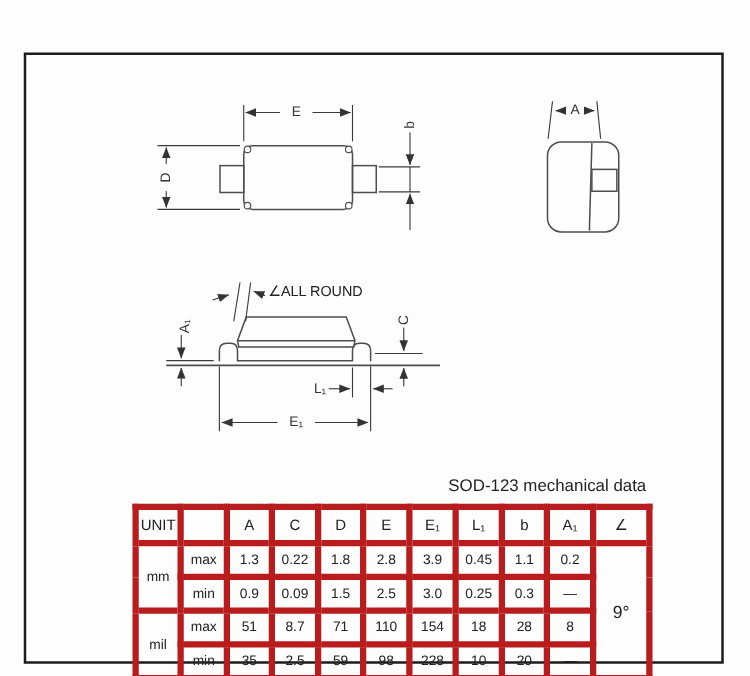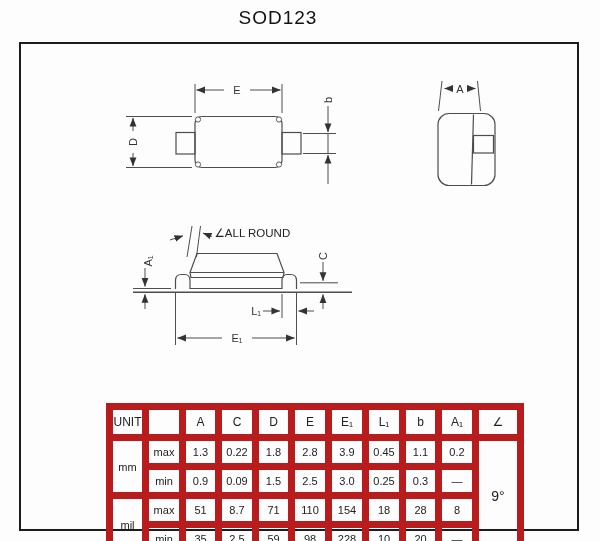--- a/index.html
+++ b/index.html
@@ -7,35 +7,34 @@
         font-family:"Liberation Sans","DejaVu Sans",sans-serif;color:#1a1a1a;}
   .title{position:absolute;top:7px;left:0;right:44px;text-align:center;
          font-size:19px;color:#111;letter-spacing:1px;}
   .frame{position:absolute;left:19px;top:42px;width:560px;height:489px;
          border:2px solid #1c1c1c;box-sizing:border-box;}
   .drawing{position:absolute;left:0;top:0;width:600px;height:541px;}
   .caption{position:absolute;left:106px;top:381px;width:411px;text-align:right;
            font-size:13.5px;color:#222;}
   table.mech{position:absolute;left:106px;top:403px;border-collapse:collapse;
              table-layout:fixed;width:411px;font-size:11px;color:#222;}
-  table.mech td{border:7px solid #b91c1c;text-align:center;vertical-align:middle;
+  table.mech td{border:5px solid #b91c1c;text-align:center;vertical-align:middle;
                 padding:0;height:22px;overflow:hidden;}
   table.mech tr.hdr td{height:24px;font-size:12px;border-bottom:2px solid #2a2a2a;}
   table.mech{border:2px solid #1c1c1c;}
   td.grp{border-bottom:2px solid #2a2a2a !important;}
   td.angle{font-size:14px;}
   svg text{fill:#333;font-family:"Liberation Sans","DejaVu Sans",sans-serif;font-size:11px;}
   svg text.big{font-size:11.5px;fill:#222;}
 </style>
 </head>
 <body>
 
 <div class="page">
 
-  <div class="title">SOD123</div>
 
   <div class="frame"></div>
 
   <svg class="drawing" viewBox="0 0 600 541" xmlns="http://www.w3.org/2000/svg">
     <defs>
       <marker id="ar" viewBox="0 0 10 10" refX="9.5" refY="5" markerWidth="10" markerHeight="10" orient="auto">
         <path d="M0,1.2 L9.8,5 L0,8.8 Z" fill="#333"></path>
       </marker>
     </defs>
 
@@ -115,20 +114,21 @@
       <line x1="222" y1="338" x2="177.5" y2="338" marker-end="url(#ar)"></line>
       <line x1="252" y1="338" x2="294.5" y2="338" marker-end="url(#ar)"></line>
     </g>
     <text class="big" x="214.5" y="237">∠ALL ROUND</text>
     <text x="148" y="261" text-anchor="middle" dominant-baseline="central" transform="rotate(-90 148 261)">A₁</text>
     <text x="323" y="256" text-anchor="middle" dominant-baseline="central" transform="rotate(-90 323 256)">C</text>
     <text x="261" y="311" text-anchor="end" dominant-baseline="central">L₁</text>
     <text x="237" y="338" text-anchor="middle" dominant-baseline="central">E₁</text>
   </svg>
 
+  <div class="caption">SOD-123 mechanical data</div>
 
   <table class="mech">
     <colgroup>
       <col style="width:36px">
         <col style="width:37px">
       <col style="width:36px">
         <col style="width:37px">
         <col style="width:36px">
         <col style="width:37px">
       <col style="width:37px">

